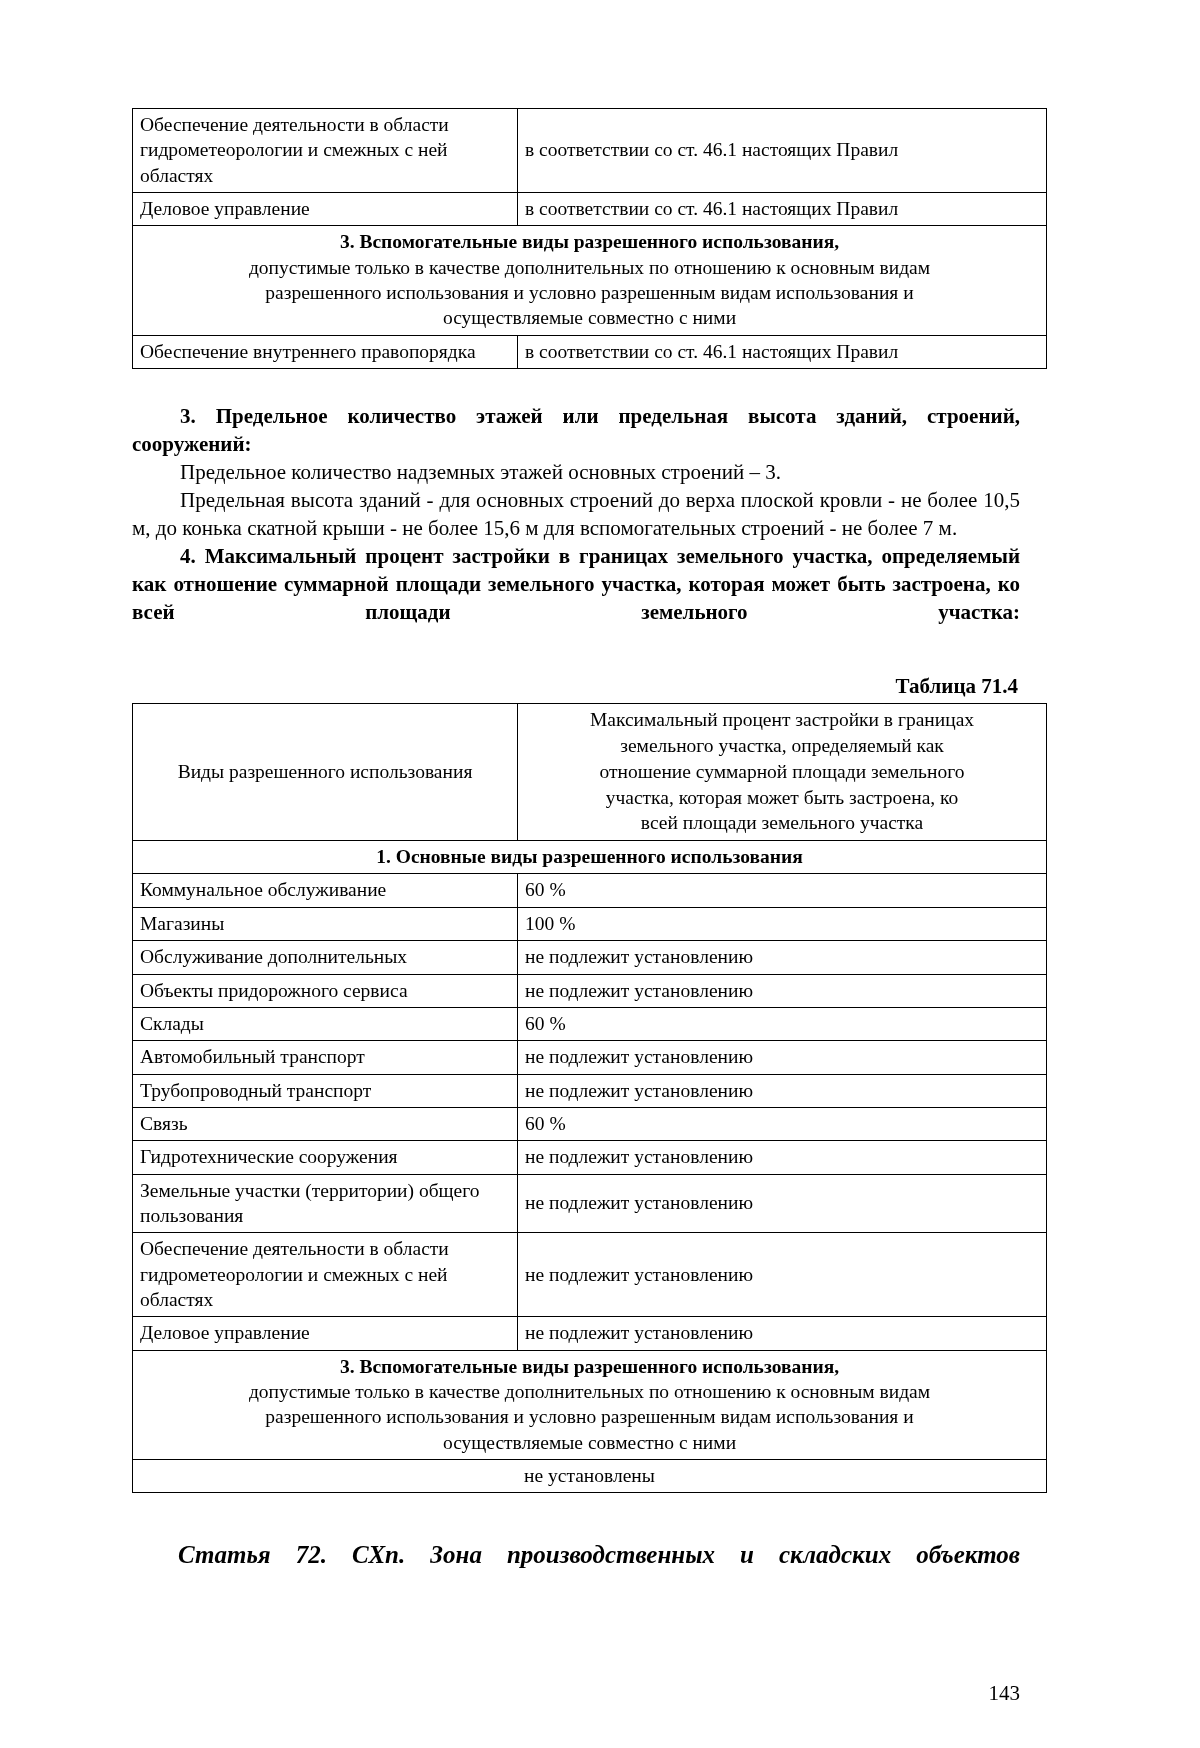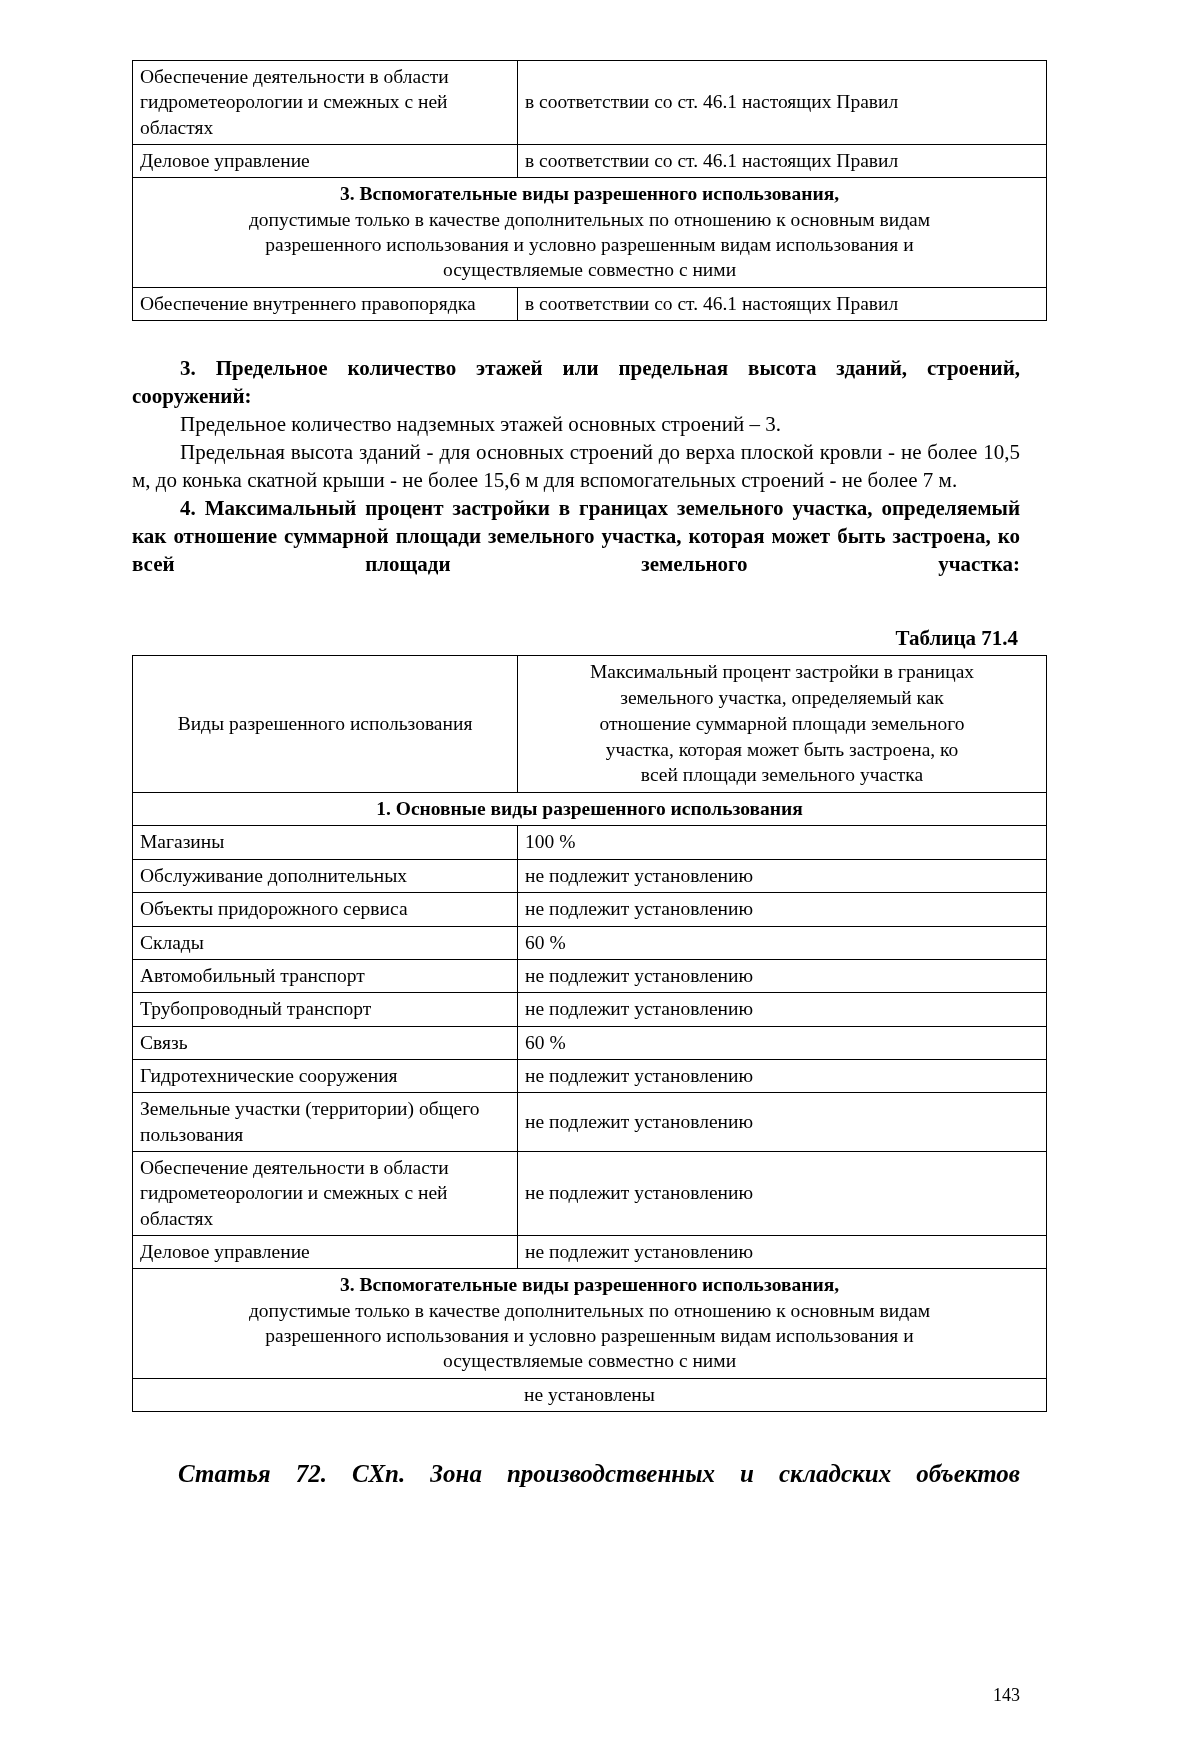--- a/index.html
+++ b/index.html
@@ -12,21 +12,21 @@
     height: 1748px;
     font-family: "Liberation Serif", "DejaVu Serif", serif;
     color: #000000;
     position: relative;
     overflow: hidden;
   }
   .page {
     width: 1200px;
     height: 1748px;
     box-sizing: border-box;
-    padding: 60px 180px 40px 132px;
+    padding: 108px 180px 40px 132px;
     position: relative;
   }
 
   
   table.doc-table {
     width: 886px;
     border-collapse: collapse;
     table-layout: fixed;
     font-size: 19.5px;
     line-height: 1.30;
@@ -88,21 +88,21 @@
     text-align: justify;
     text-align-last: justify;
     margin: 0;
     text-indent: 46px;
   }
 
   .page-number {
     position: absolute;
     right: 180px;
     bottom: 42px;
-    font-size: 18px;
+    font-size: 21px;
   }
 </style>
 </head>
 <body>
 
 <div class="page">
 
   <table class="doc-table">
     <tbody>
       <tr>
@@ -154,20 +154,24 @@
         </td>
       </tr>
 
       <tr>
         <td class="section-head" colspan="2">
           <span class="sec-line">1. Основные виды разрешенного использования</span>
         </td>
       </tr>
 
       <tr>
+        <td class="col-left">Коммунальное обслуживание</td>
+        <td class="col-right">60 %</td>
+      </tr>
+      <tr>
         <td class="col-left">Магазины</td>
         <td class="col-right">100 %</td>
       </tr>
       <tr>
         <td class="col-left">Обслуживание дополнительных</td>
         <td class="col-right">не подлежит установлению</td>
       </tr>
       <tr>
         <td class="col-left">Объекты придорожного сервиса</td>
         <td class="col-right">не подлежит установлению</td>

